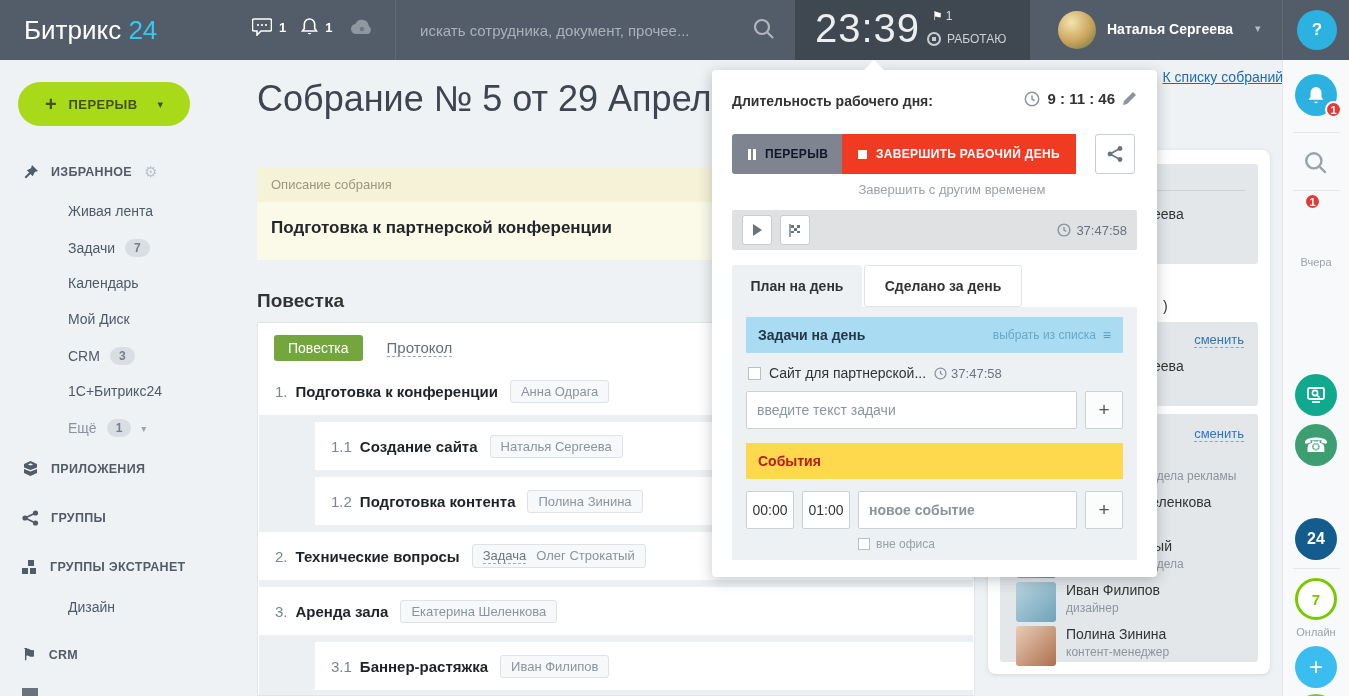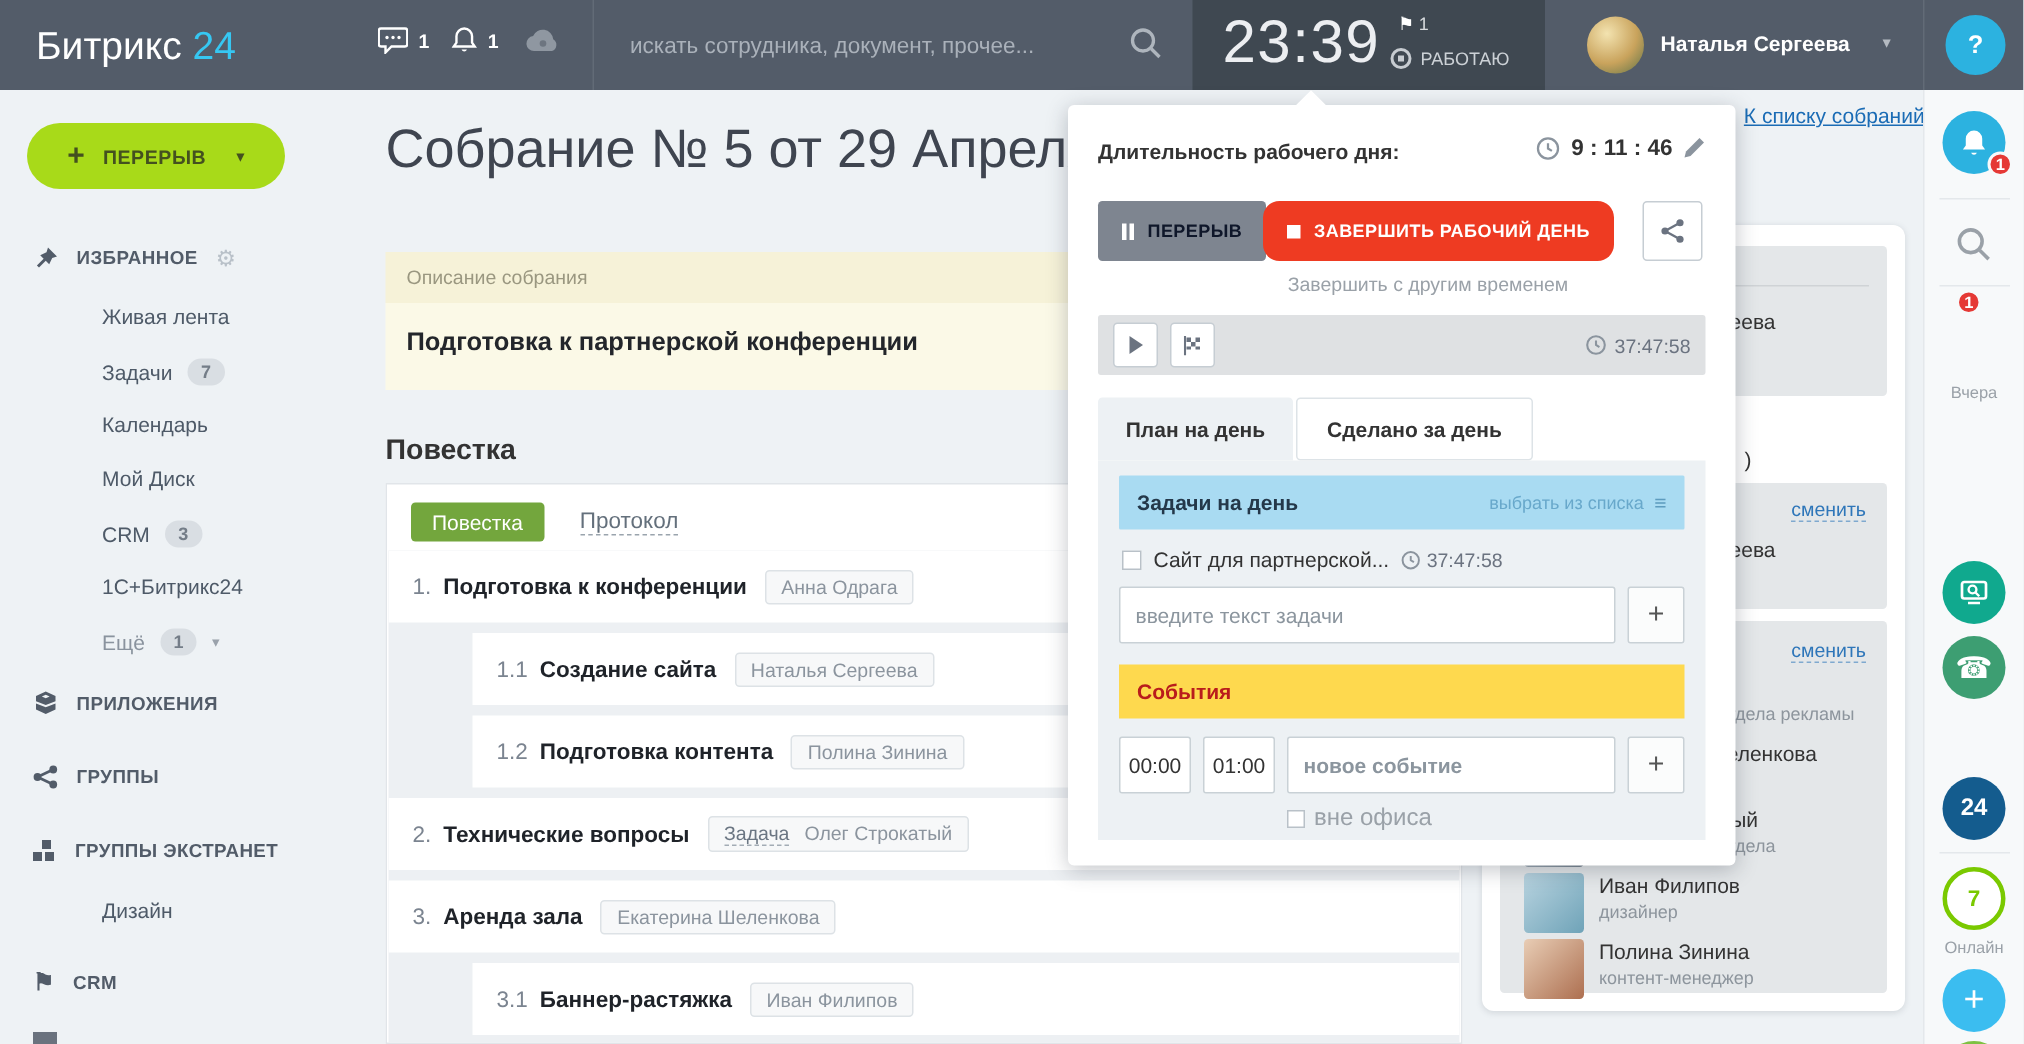--- a/index.html
+++ b/index.html
@@ -84,21 +84,21 @@
 
   
   .popup { position:absolute; left:712px; top:70px; width:445px; height:507px; background:#fff; border-radius:4px; box-shadow:0 3px 14px rgba(40,48,60,.28); z-index:50; }
   .popup-arrow { position:absolute; left:155px; top:-7px; width:14px; height:14px; background:#fff; transform:rotate(45deg); }
   .wd-label { position:absolute; left:20px; top:23px; font-size:14px; font-weight:bold; color:#333; }
   .wd-right { position:absolute; right:20px; top:20px; display:flex; align-items:center; gap:7px; }
   .wd-time { font-size:15px; font-weight:bold; color:#333; }
   .btn-break { position:absolute; left:20px; top:64px; height:40px; padding:0 16px; background:#7e8590; border:none; border-radius:3px; color:#0f172a; font-size:12px; font-weight:bold; letter-spacing:.3px; cursor:pointer; display:flex; align-items:center; gap:9px; }
   .pause-ic { display:inline-flex; gap:2px; }
   .pause-ic i { width:3px; height:11px; background:#fff; }
-  .btn-finish { position:absolute; left:130px; top:64px; height:40px; padding:0 16px; background:#ee3b22; border:none; border-radius:11px; color:#fff; font-size:12px; font-weight:bold; letter-spacing:.3px; cursor:pointer; display:flex; align-items:center; gap:9px; }
+  .btn-finish { position:absolute; left:130px; top:64px; height:40px; padding:0 16px; background:#ee3b22; border:none; border-radius:0; color:#fff; font-size:12px; font-weight:bold; letter-spacing:.3px; cursor:pointer; display:flex; align-items:center; gap:9px; }
   .stop-sq { width:9px; height:9px; background:#fff; display:inline-block; }
   .btn-share { position:absolute; right:22px; top:64px; width:40px; height:40px; background:#fff; border:1px solid #c6cdd3; border-radius:3px; cursor:pointer; display:flex; align-items:center; justify-content:center; }
   .finish-other { position:absolute; left:115px; top:112px; width:250px; text-align:center; font-size:13px; color:#9aa1a8; cursor:pointer; }
   .taskbar { position:absolute; left:20px; top:140px; width:405px; height:40px; background:#dfe1e3; border-radius:2px; display:flex; align-items:center; padding:0 10px; gap:8px; }
   .tb-btn { width:30px; height:30px; background:#fff; border:1px solid #c6cdd3; border-radius:3px; cursor:pointer; display:flex; align-items:center; justify-content:center; color:#6b7380; font-size:11px; }
   .taskbar-title { font-size:15px; font-weight:bold; color:#333; margin-left:12px; white-space:nowrap; }
   .taskbar-time { margin-left:auto; display:flex; align-items:center; gap:5px; color:#6b7380; font-size:13px; }
   .tab { position:absolute; height:42px; display:flex; align-items:center; justify-content:center; font-size:14px; font-weight:bold; color:#333; cursor:pointer; }
   .tab-plan { left:20px; top:195px; width:130px; background:#edf1f4; border-radius:3px 3px 0 0; z-index:2; }
   .tab-done { left:152px; top:195px; width:158px; background:#fff; border:1px solid #dde3e7; border-radius:3px; }
@@ -111,21 +111,21 @@
   .task-check { display:flex; align-items:center; gap:8px; margin:12px 2px 10px; font-size:14px; color:#333; }
   .tc-time { display:flex; align-items:center; gap:4px; color:#6b7380; font-size:13px; }
   .inp-row { display:flex; gap:8px; }
   .txt-inp { height:38px; border:1px solid #c9d1d6; border-radius:2px; background:#fff; font-size:14px; color:#333; padding:0 10px; font-family:"Liberation Sans",sans-serif; outline:none; }
   .txt-inp::placeholder { color:#8b959e; }
   .plus-btn { width:38px; height:38px; flex:none; background:#fbfcfc; border:1px solid #c9d1d6; border-radius:2px; font-size:19px; color:#555; cursor:pointer; }
   .bar-yellow { height:36px; background:#fed94e; display:flex; align-items:center; padding:0 12px; margin-top:14px; }
   .bar-yellow b { font-size:14px; color:#b91c1c; }
   .ev-row { display:flex; gap:8px; margin-top:12px; }
   .time-inp { width:48px; text-align:center; padding:0 4px; }
-  .out-row { display:flex; align-items:center; gap:6px; margin:8px 0 0 112px; font-size:16px; color:#9aa1a8; }
+  .out-row { display:flex; align-items:center; gap:6px; margin:8px 0 0 112px; font-size:12px; color:#9aa1a8; }
   .out-row .cb { width:12px; height:12px; }
 
   
   .rightbar { position:absolute; left:1282px; top:60px; width:67px; height:636px; background:#f7f9fa; border-left:1px solid #e4e8eb; }
   .rb-item { position:absolute; left:50%; transform:translateX(-50%); cursor:pointer; }
   .rb-circle { width:42px; height:42px; border-radius:50%; display:flex; align-items:center; justify-content:center; color:#fff; position:relative; }
   .rb-badge { position:absolute; right:-5px; bottom:-2px; width:17px; height:17px; border-radius:50%; background:#e53935; color:#fff; font-size:11px; font-weight:bold; display:flex; align-items:center; justify-content:center; border:2px solid #f7f9fa; }
   .rb-ava { width:40px; height:40px; border-radius:50%; position:relative; }
   .rb-sep { position:absolute; left:10px; width:47px; height:1px; background:#e4e8eb; }
   .rb-label { position:absolute; width:100%; text-align:center; font-size:11px; color:#9aa1a8; }

